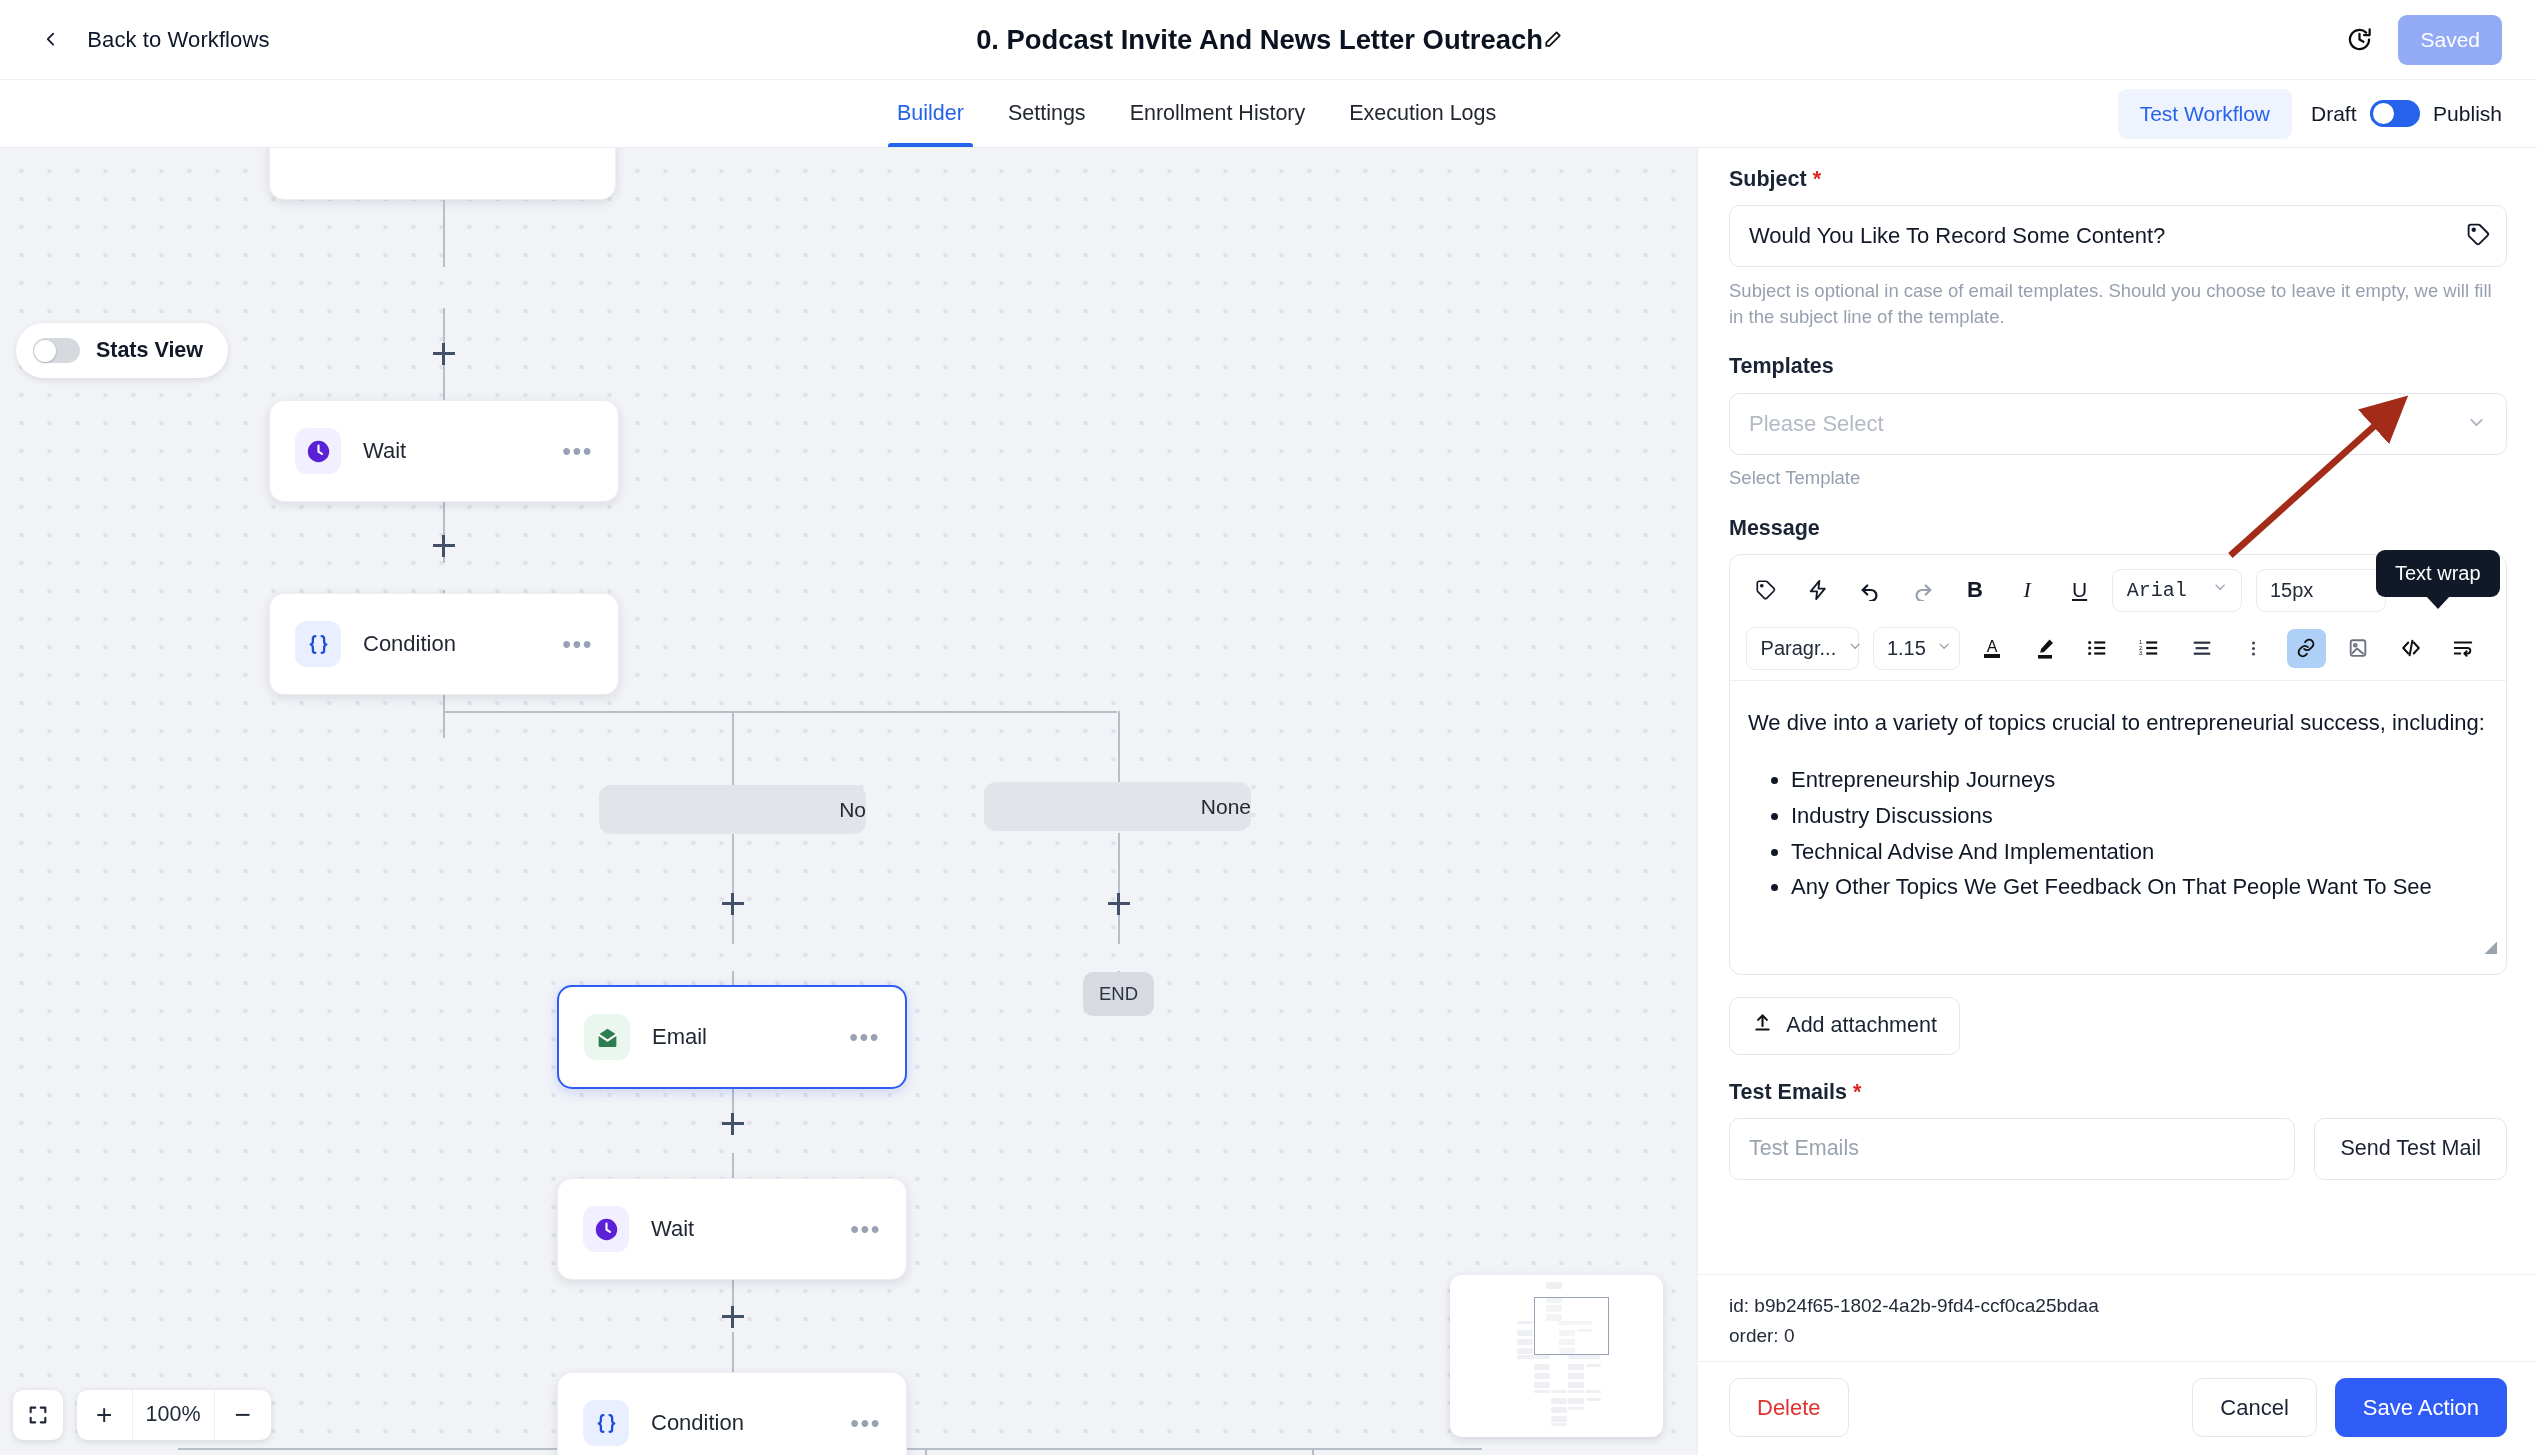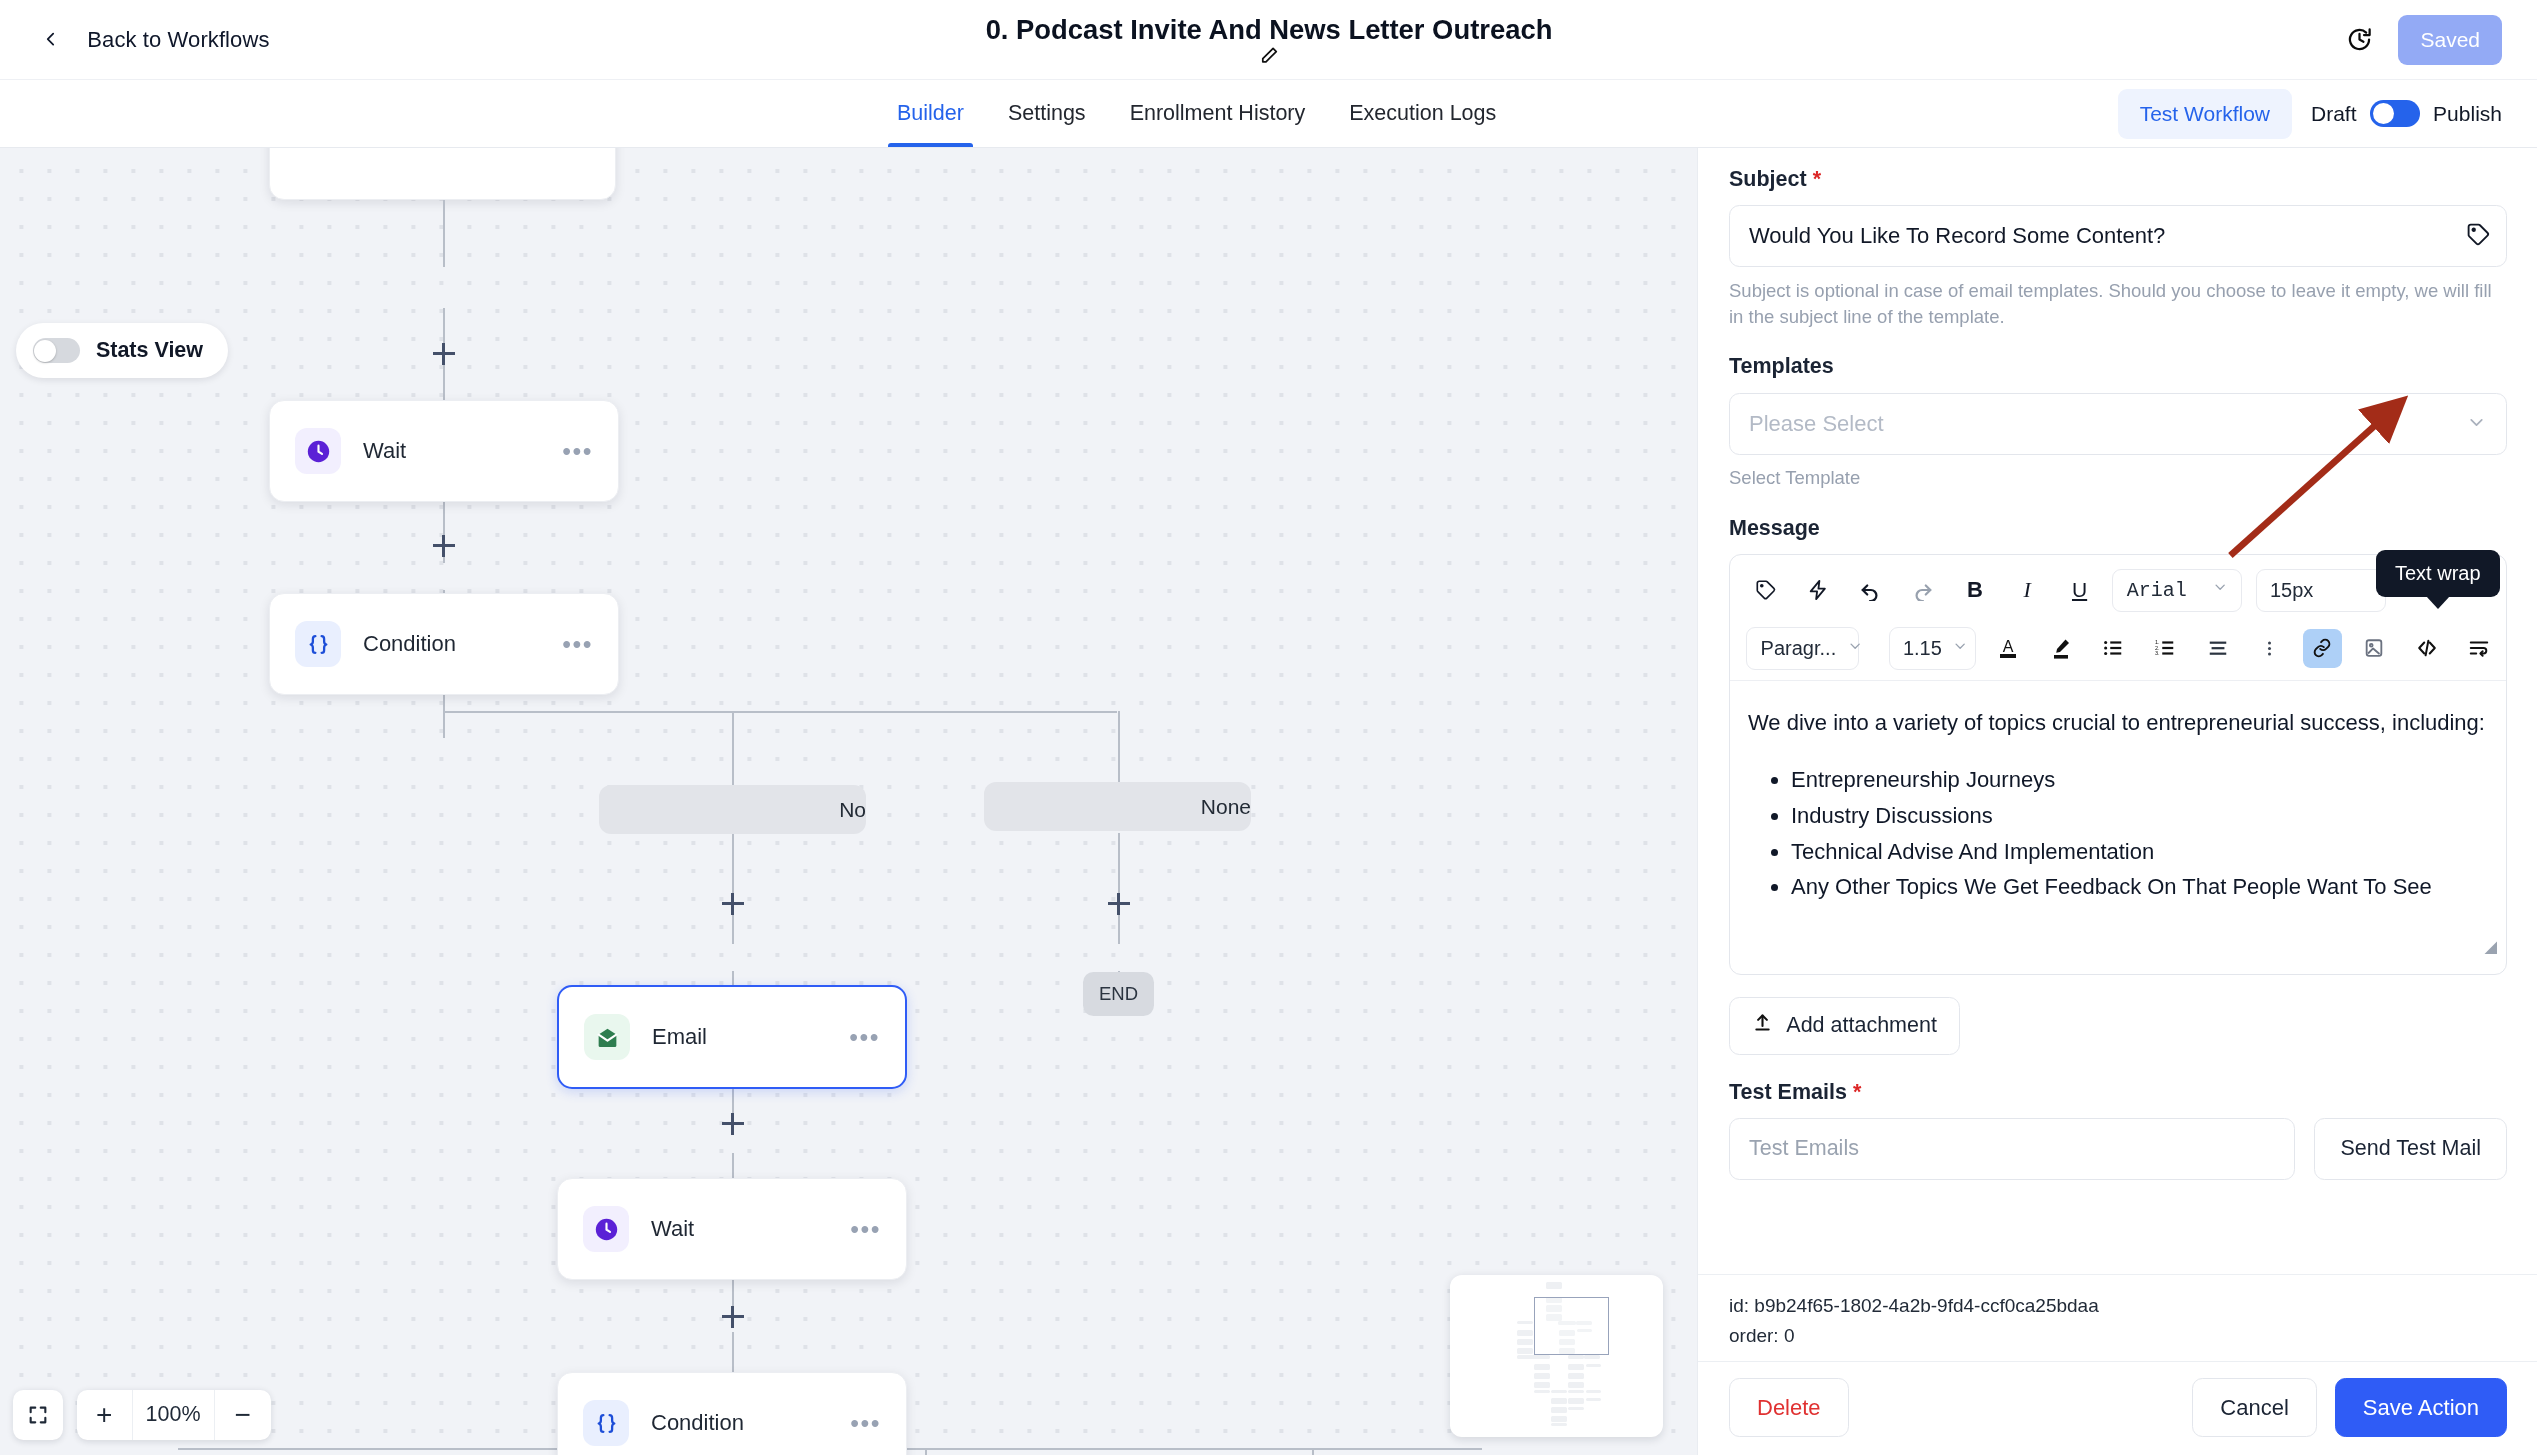--- a/index.html
+++ b/index.html
@@ -16,21 +16,21 @@
     height: 80px; background: #fff; display: flex; align-items: center;
     position: relative; flex: 0 0 80px; border-bottom: 0.7px solid #eef0f4;
   }
   .back-link {
     display: flex; align-items: center; gap: 28px; margin-left: 43px; cursor: pointer;
   }
   .chev { width: 16.3px; height: 16.3px; display:block; }
   .back-label { font-size: 22px; color: #0f172a; font-weight: 400; letter-spacing: 0.1px;}
   .title-wrap {
     position: absolute; left: 50%; transform: translateX(-50%);
-    display: flex; align-items: center;  flex-direction: column;
+    display: flex; align-items: center; 
   }
   .doc-title { font-size: 27.4px; font-weight: 700; color: #0b1220; white-space: nowrap; }
   .pencil { width: 19px; height: 19px; }
   .top-right { margin-left: auto; display: flex; align-items: center; gap: 25px; margin-right: 36px; }
   .hist-icon { width: 27px; height: 27px; cursor: pointer; }
   .saved-btn {
     background: #93aaf5; color: #fff; border: none; border-radius: 9px;
     padding: 0 22px; height: 50px; font-size: 21px; font-family: inherit; cursor: pointer;
   }
 
@@ -172,21 +172,21 @@
     border-radius: 7.4px; cursor: pointer; flex: 0 0 auto;
   }
   .tb-ico.active { background: #aed0f7; }
   .tb-sel {
     height: 43px; border: 0.7px solid #e8eaef; border-radius: 9px; display:flex; align-items:center;
     gap: 10.4px; padding: 0 13.3px; font-size: 20px; color: #222b38; cursor: pointer; flex: 0 0 auto;
   }
   .tb-sel.font { width: 130px; font-family: Liberation Mono, monospace; }
   .tb-sel.size { width: 130px; }
   .tb-sel.para { width: 113px; }
-  .tb-sel.lh   { width: 87px; margin-left: 16px; }
+  .tb-sel.lh   { width: 87px; }
   .tb-sel .cv { margin-left: auto; color: #9aa3b0; }
   .tb-divider { width: 100%; height: 0.7px; background: #edeff3; }
 
   .editor-body { padding: 27px 18px 7.4px 18px; height: 293px; position: relative; overflow: hidden; }
   .ed-p { font-size: 22px; color: #101828; line-height: 1.35; }
   .ed-ul { margin: 25px 0 0 43px; }
   .ed-ul li { font-size: 22px; color: #101828; line-height: 1.62; }
   .resize-grip { position:absolute; right: 9px; bottom: 18px; color:#9aa3b0; font-size: 16.3px; }
   .ed-footer { border-top: 0.7px solid #edeff3; padding: 13.3px 21px; text-align: right; font-size: 19px; color: #4a5costr; color:#4a5261; }
 

